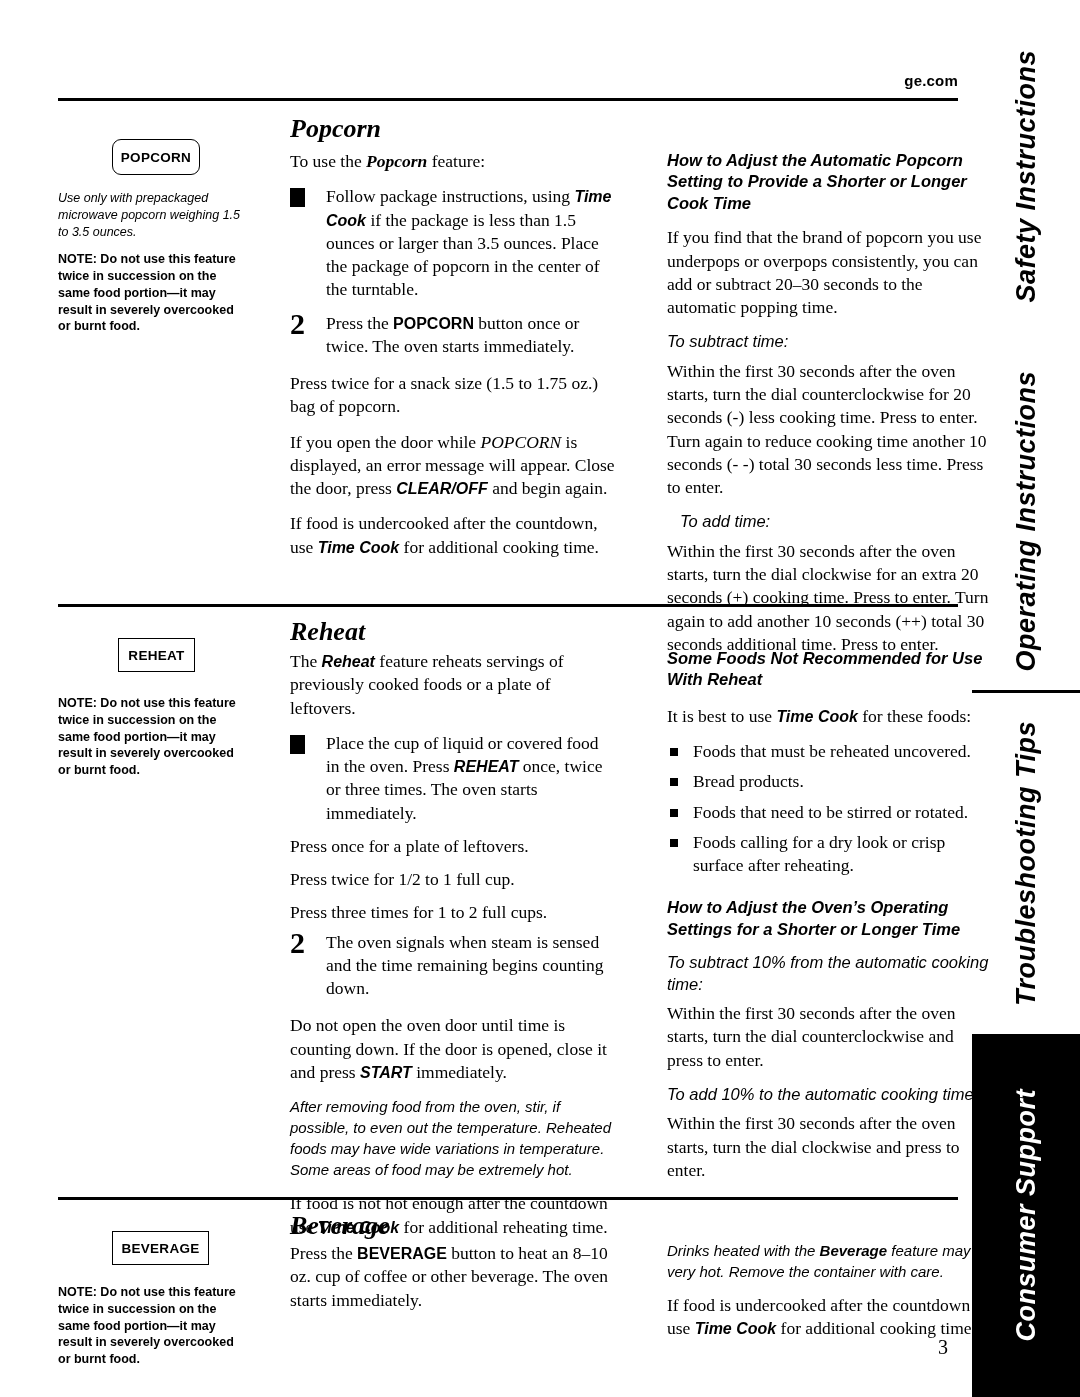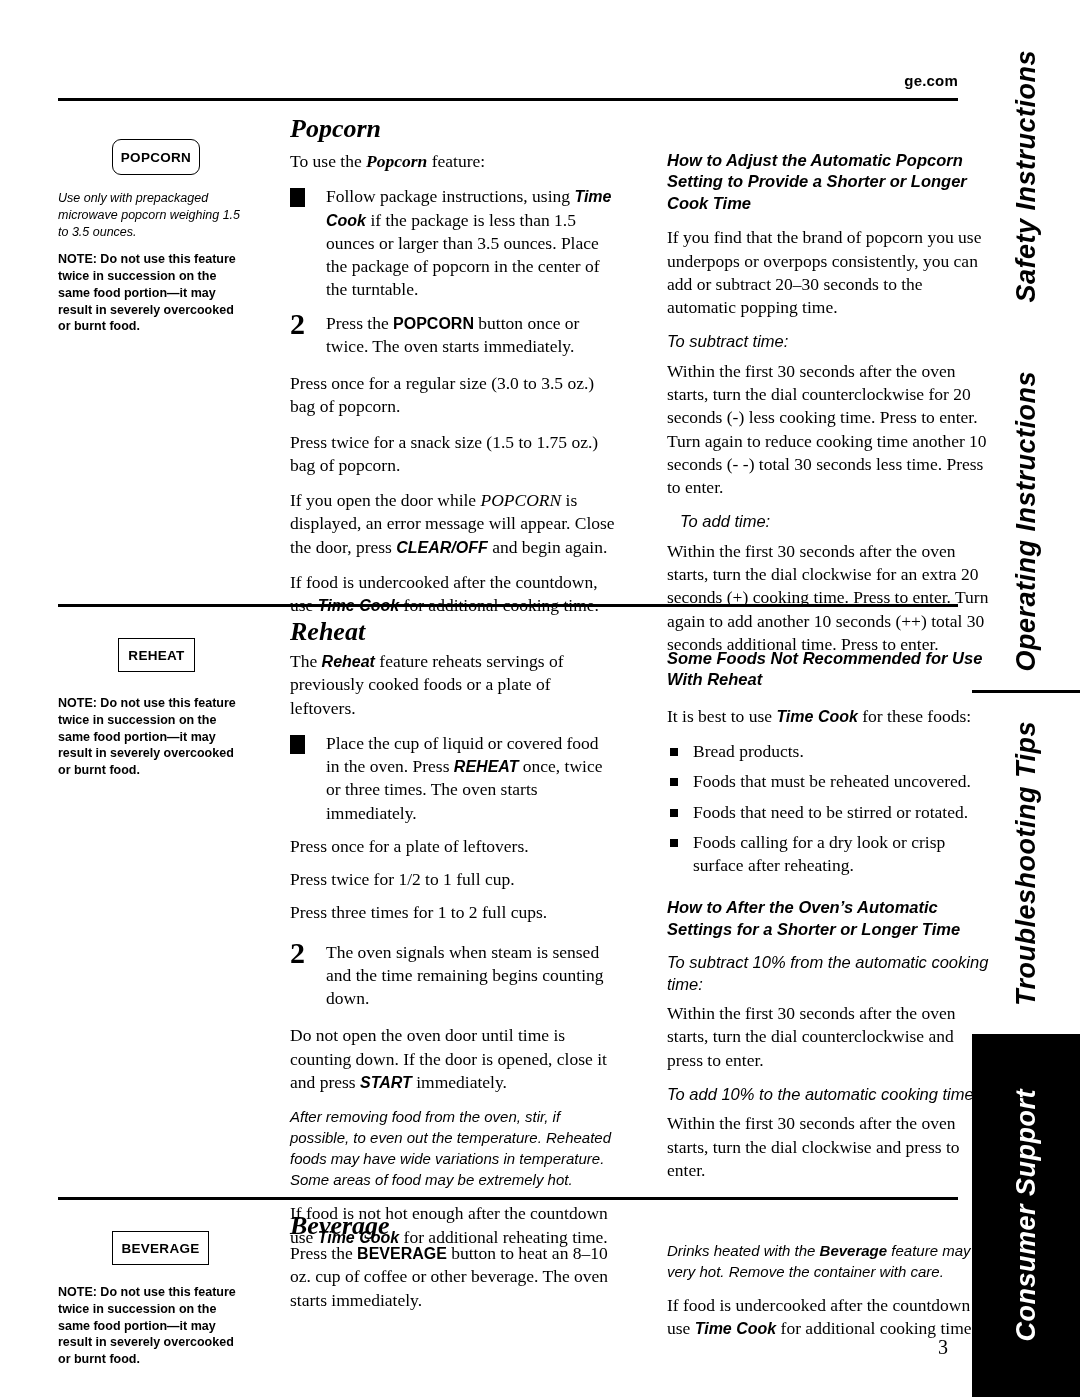--- a/index.html
+++ b/index.html
@@ -236,21 +236,20 @@
   <div class="step">
     <span class="num one"></span>
     <span>Follow package instructions, using </span><span class="bsans-i">Time Cook</span><span> if the package is less than 1.5 ounces or larger than 3.5 ounces. Place the package of popcorn in the center of the turntable.</span>
   </div>
 
   <div class="step" style="margin-bottom:14px;">
     <span class="num">2</span>
     <span>Press the </span><span class="bsans">POPCORN</span><span> button once or twice. The oven starts immediately.</span>
   </div>
 
-  <p class="para">Press once for a regular size (3.0 to 3.5 oz.) bag of popcorn.</p>
   <p class="para">Press twice for a snack size (1.5 to 1.75 oz.) bag of popcorn.</p>
   <p class="para"><span>If you open the door while </span><i>POPCORN</i><span> is displayed, an error message will appear. Close the door, press </span><span class="bsans-i">CLEAR/OFF</span><span> and begin again.</span></p>
   <p class="para"><span>If food is undercooked after the countdown, use </span><span class="bsans-i">Time Cook</span><span> for additional cooking time.</span></p>
 </div>
 
 <div class="col-right" style="top:150px;">
   <p class="subhead" style="margin:0 0 12px 0;">How to Adjust the Automatic Popcorn Setting to Provide a Shorter or Longer Cook Time</p>
   <p class="para">If you find that the brand of popcorn you use underpops or overpops consistently, you can add or subtract 20–30 seconds to the automatic popping time.</p>
   <p class="subhead2" style="margin:0 0 7px 0;">To subtract time:</p>
   <p class="para">Within the first 30 seconds after the oven starts, turn the dial counterclockwise for 20 seconds (-) less cooking time. Press to enter. Turn again to reduce cooking time another 10  seconds (- -) total 30 seconds less time. Press to enter.</p>
@@ -271,42 +270,42 @@
 <div class="col-mid" style="top:650px;">
   <p class="para"><span>The </span><span class="bsans-i">Reheat</span><span> feature reheats servings of previously cooked foods or a plate of leftovers.</span></p>
 
   <div class="step">
     <span class="num one"></span>
     <span>Place the cup of liquid or covered food in the oven. Press </span><span class="bsans-i">REHEAT</span><span> once, twice or three times. The oven starts immediately.</span>
   </div>
 
   <p class="tight" style="margin-bottom:10px;">Press once for a plate of leftovers.</p>
   <p class="tight" style="margin-bottom:10px;">Press twice for 1/2 to 1 full cup.</p>
-  <p class="tight" style="margin-bottom:16px;">Press three times for 1 to 2 full cups.</p>
+  <p class="tight" style="margin-bottom:6px;">Press three times for 1 to 2 full cups.</p>
 
   <div class="step" style="margin-bottom:14px;">
     <span class="num">2</span>
     <span>The oven signals when steam is sensed and the time remaining begins counting down.</span>
   </div>
 
   <p class="para"><span>Do not open the oven door until time is counting down. If the door is opened, close it and press </span><span class="bsans-i">START</span><span> immediately.</span></p>
   <p class="para" style="font-family:'Liberation Sans',sans-serif;font-style:italic;font-size:15px;line-height:1.4;">After removing food from the oven, stir, if possible, to even out the temperature. Reheated foods may have wide variations in temperature. Some areas of food may be extremely hot.</p>
   <p class="para"><span>If food is not hot enough after the countdown use </span><span class="bsans-i">Time Cook</span><span> for additional reheating time.</span></p>
 </div>
 
 <div class="col-right" style="top:648px;">
   <p class="subhead" style="margin:0 0 14px 0;">Some Foods Not Recommended for Use With Reheat</p>
   <p class="para"><span>It is best to use </span><span class="bsans-i">Time Cook</span><span> for these foods:</span></p>
 
+  <div class="bullet"><span class="sq"></span><span>Foods that must be reheated uncovered.</span></div>
   <div class="bullet"><span class="sq"></span><span>Bread products.</span></div>
-  <div class="bullet"><span class="sq"></span><span>Foods that must be reheated uncovered.</span></div>
   <div class="bullet"><span class="sq"></span><span>Foods that need to be stirred or rotated.</span></div>
   <div class="bullet" style="margin-bottom:20px;"><span class="sq"></span><span>Foods calling for a dry look or crisp surface after reheating.</span></div>
 
-  <p class="subhead" style="margin:0 0 12px 0;">How to After the Oven’s Automatic Settings for a Shorter or Longer Time</p>
+  <p class="subhead" style="margin:0 0 12px 0;">How to Adjust the Oven’s Operating Settings for a Shorter or Longer Time</p>
   <p class="subhead2" style="margin:0 0 7px 0;">To subtract 10% from the automatic cooking time:</p>
   <p class="para">Within the first 30 seconds after the oven starts, turn the dial counterclockwise and press to enter.</p>
   <p class="subhead2" style="margin:0 0 7px 0;">To add 10% to the automatic cooking time:</p>
   <p class="para">Within the first 30 seconds after the oven starts, turn the dial clockwise and press to enter.</p>
 </div>
 
 <div class="sect-title" style="left:290px;top:1211px;">Beverage</div>
 
 <div class="btnbox" style="left:112px;top:1231px;width:95px;height:32px;">
   <span>BEVERAGE</span>

